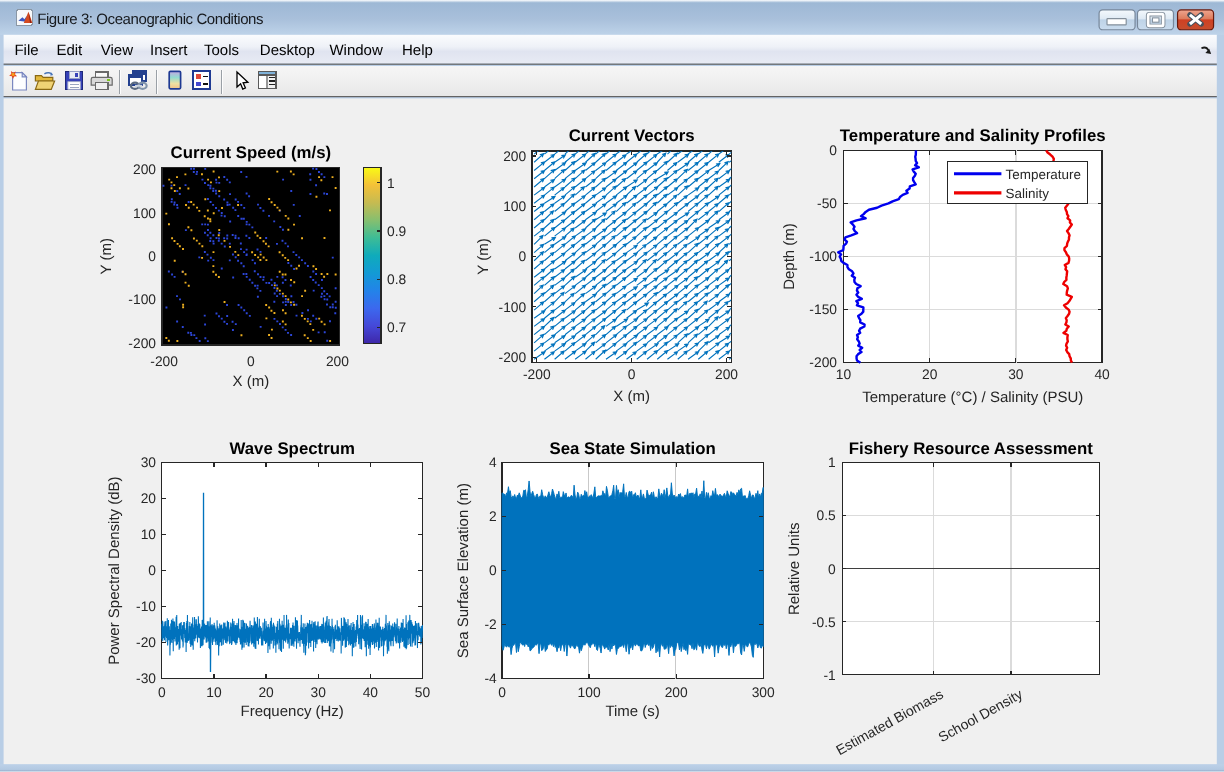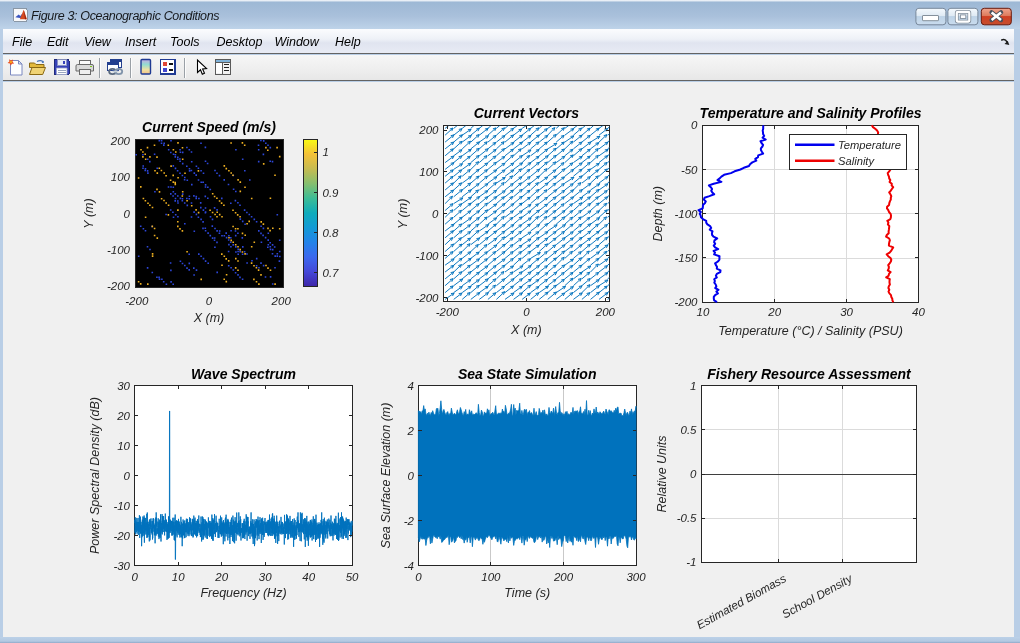--- a/index.html
+++ b/index.html
@@ -1,17 +1,17 @@
 <!DOCTYPE html>
 <html><head>
 <meta charset="utf-8">
 <style>
 * { margin:0; padding:0; box-sizing:border-box; }
 html,body { width:1020px; height:643px; overflow:hidden; font-family:"Liberation Sans",sans-serif; }
-#win { position:relative; width:1020px; height:643px; background:#b9cee6;font-style:italic; }
+#win { position:relative; width:1020px; height:643px; background:#b9cee6; }
 #titlebar { position:absolute; left:0; top:0; width:1020px; height:29px;
   background:linear-gradient(180deg,#fdfeff 0%,#9db8d5 8%,#a9c0db 55%,#bed3e9 100%); }
 #menubar { position:absolute; left:3px; top:29px; width:1011px; height:25px;
   background:linear-gradient(180deg,#fbfcfe 0%,#eef1f7 42%,#e0e4f0 58%,#e8ebf4 100%);
   border-bottom:1px solid #636363; }
 #toolbar { position:absolute; left:3px; top:55px; width:1011px; height:26px;
   background:linear-gradient(180deg,#f6f6f6 0%,#eeeeee 60%,#e7e7e7 100%);
   border-bottom:1px solid #636363; }
 #canvas { position:absolute; left:3px; top:82px; width:1011px; height:555px; background:#f0f0f0; }
 #bottomedge { position:absolute; left:0; top:637px; width:1020px; height:6px;

